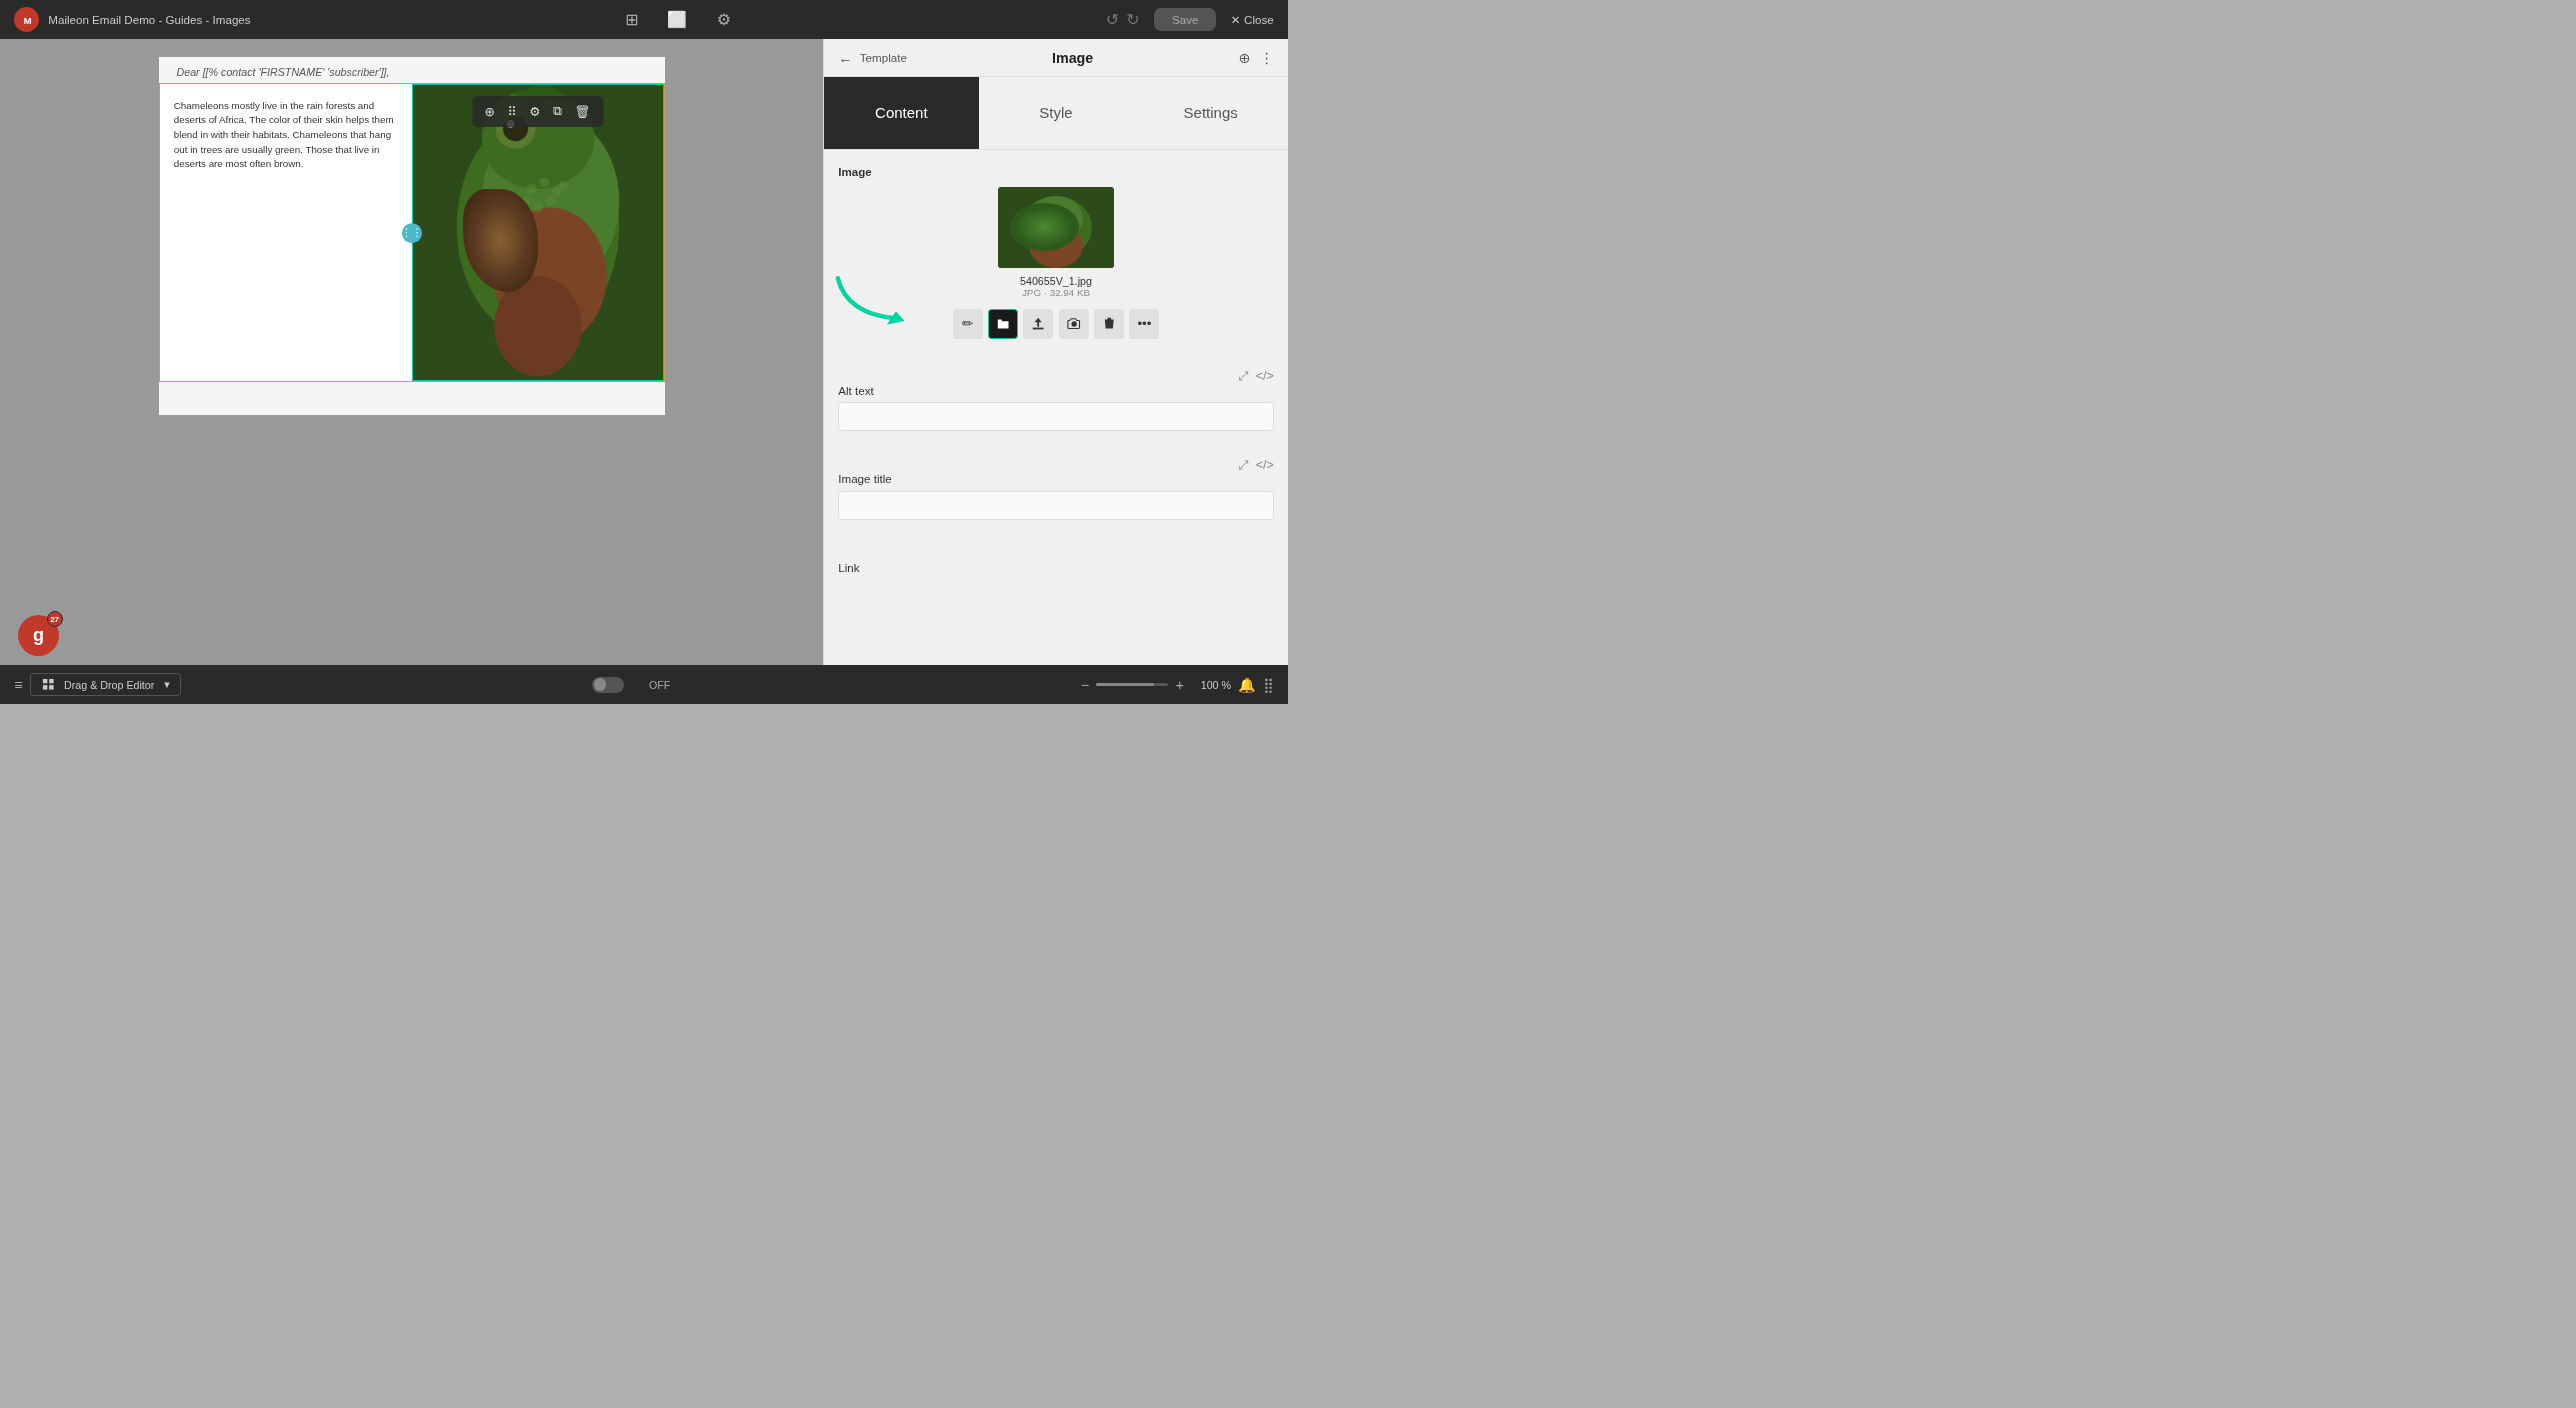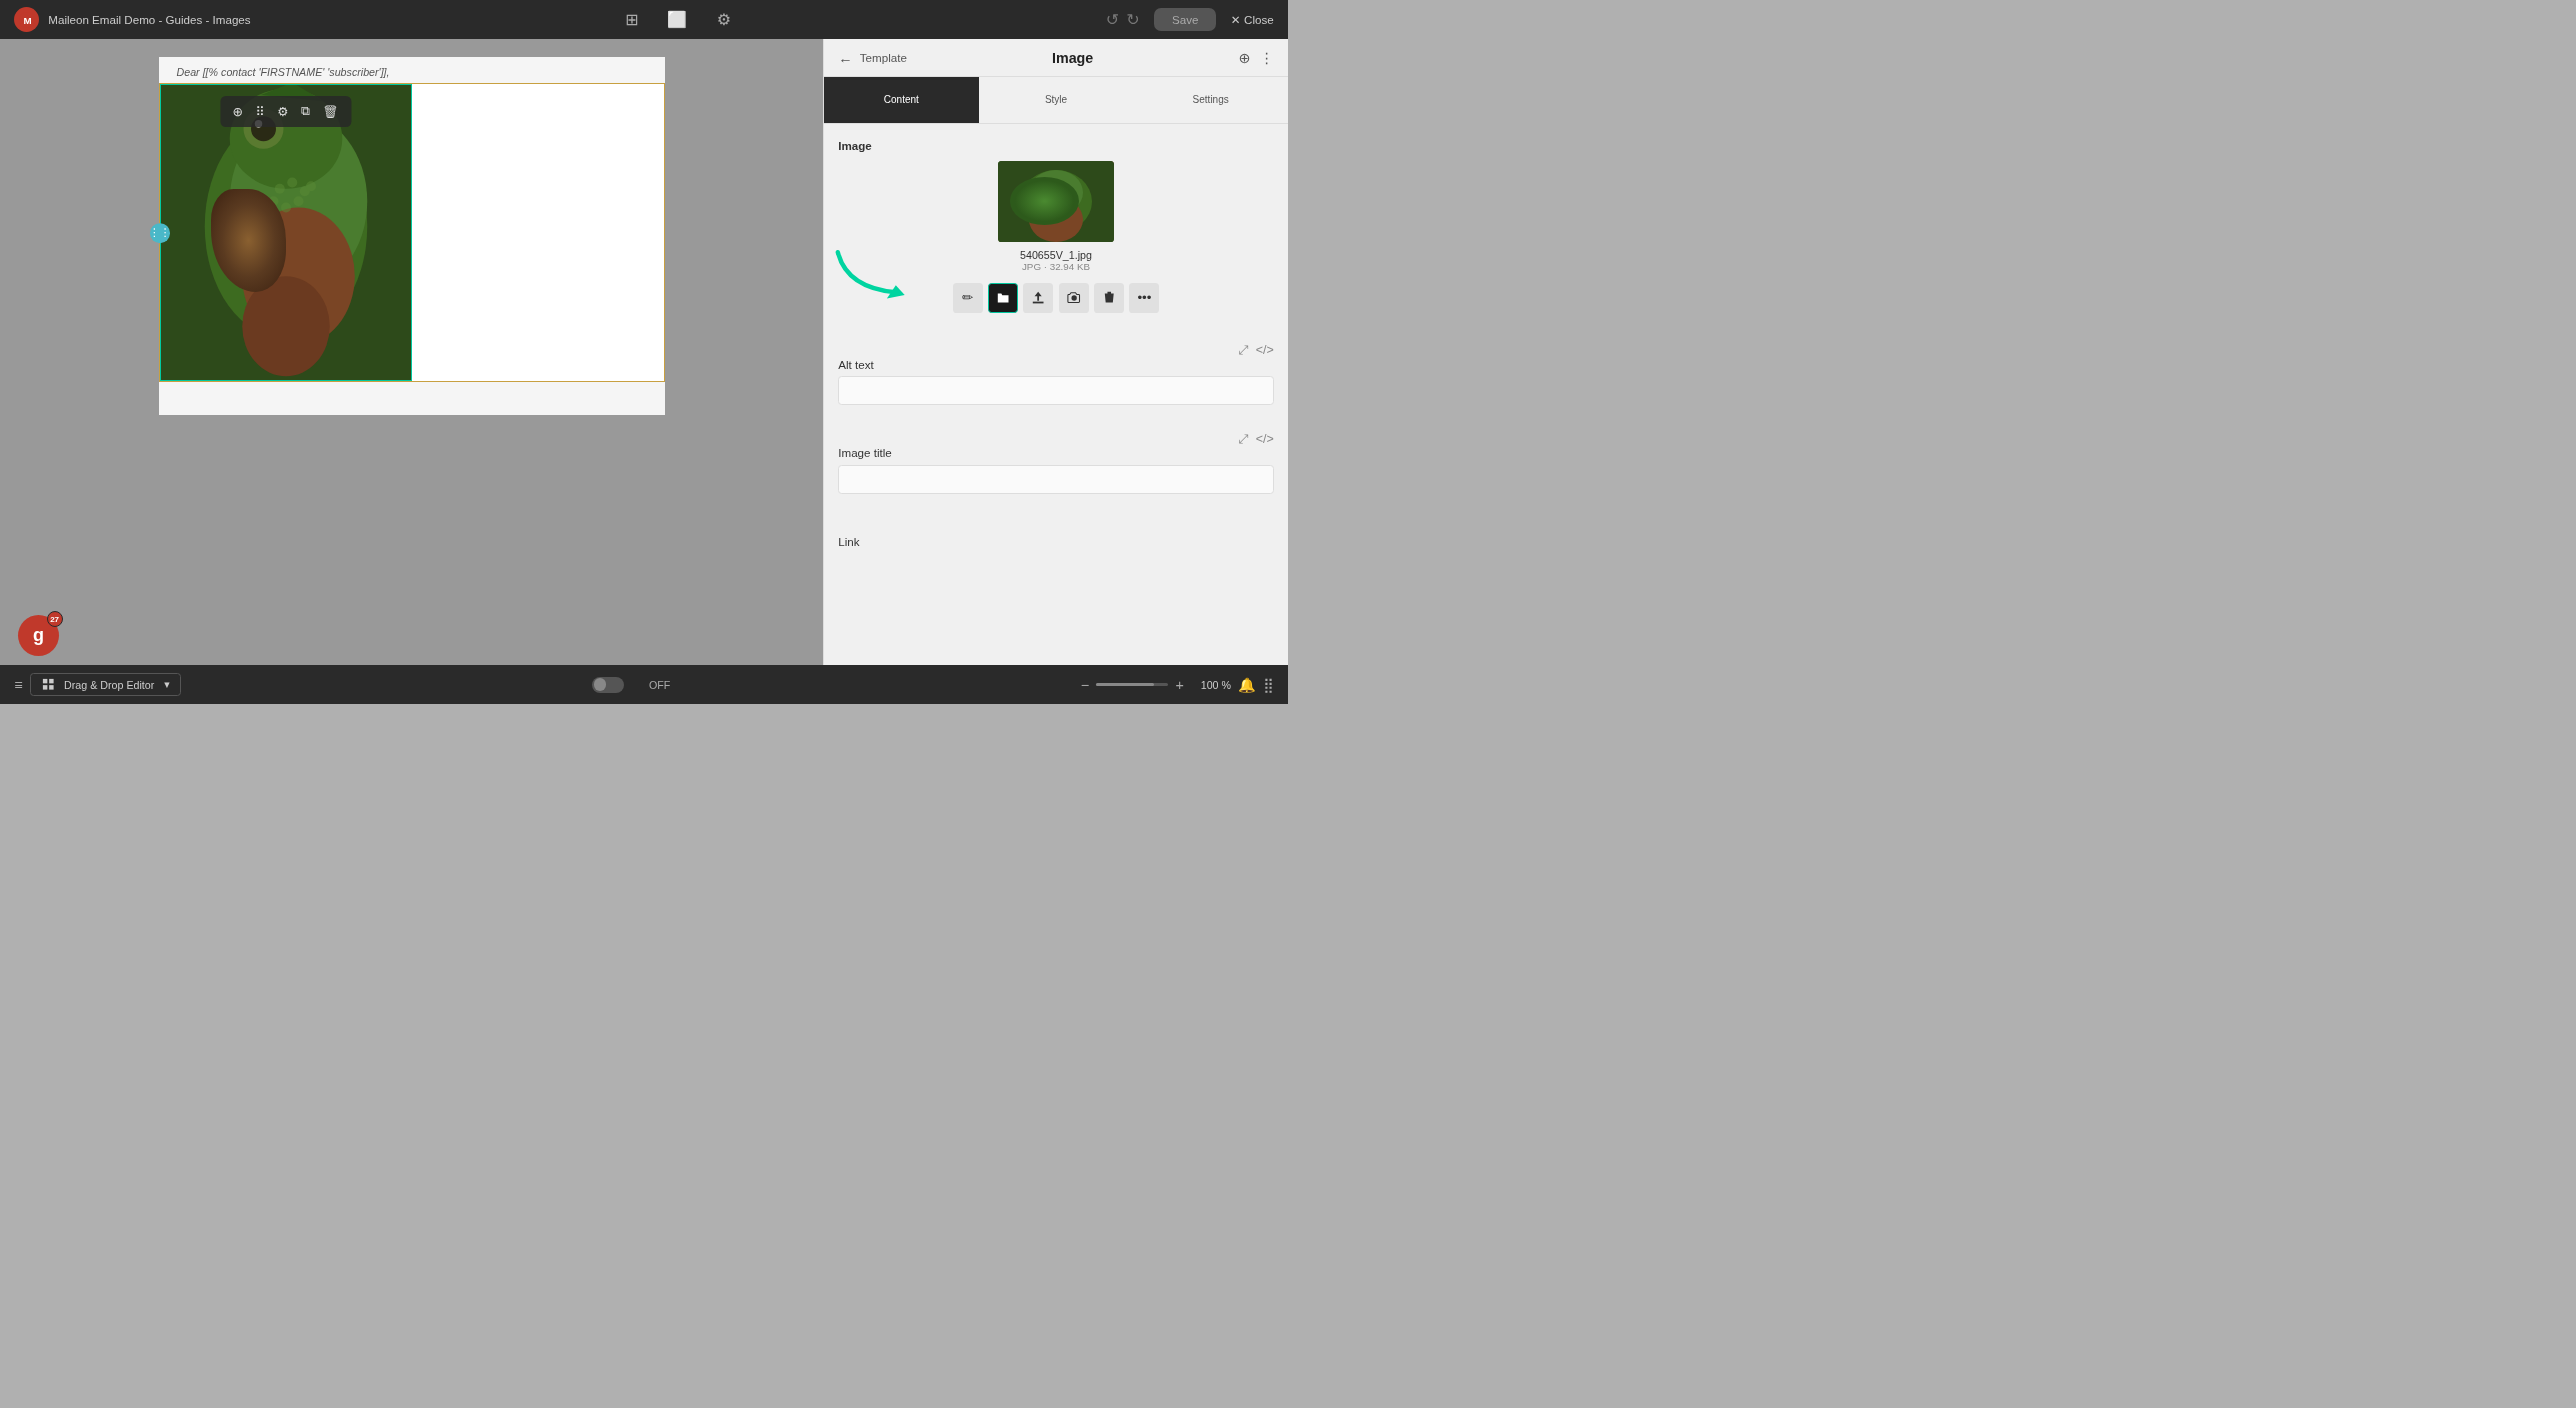--- a/index.html
+++ b/index.html
@@ -265,23 +265,23 @@
     }
 
     
     .panel-tabs {
       display: flex;
       border-bottom: 0.9px solid #ddd;
       background: #f0f0f0;
     }
     .panel-tab {
       flex: 1;
-      padding: 17px;
+      padding: 27px;
       text-align: center;
-      font-size: 10px;
+      font-size: 15px;
       cursor: pointer;
       color: #555;
       border-bottom: 1.8px solid transparent;
     }
     .panel-tab.active {
       background: #2a2a2a;
       color: white;
       border-bottom: 1.8px solid #2a2a2a;
     }
 
@@ -563,20 +563,23 @@
       <span>✕</span>
       <span>Close</span>
     </button>
   </div>
 </div>
 
 <div class="main-area">
   <div class="email-container">
     <div class="email-header-text">Dear [[% contact 'FIRSTNAME' 'subscriber']],</div>
     <div class="email-two-col">
+      <div class="email-text-col">
+        <span>Chameleons mostly live in the rain forests and deserts of Africa. The color of their skin helps them blend in with their habitats. Chameleons that hang out in trees are usually green. Those that live in deserts are most often brown.</span>
+      </div>
       <div class="email-image-col">
 
         <div class="image-toolbar">
           <span class="image-toolbar-btn">⊕</span>
           <span class="image-toolbar-btn">⠿</span>
           <span class="image-toolbar-btn">⚙</span>
           <span class="image-toolbar-btn">⧉</span>
           <span class="image-toolbar-btn">🗑</span>
         </div>
 

